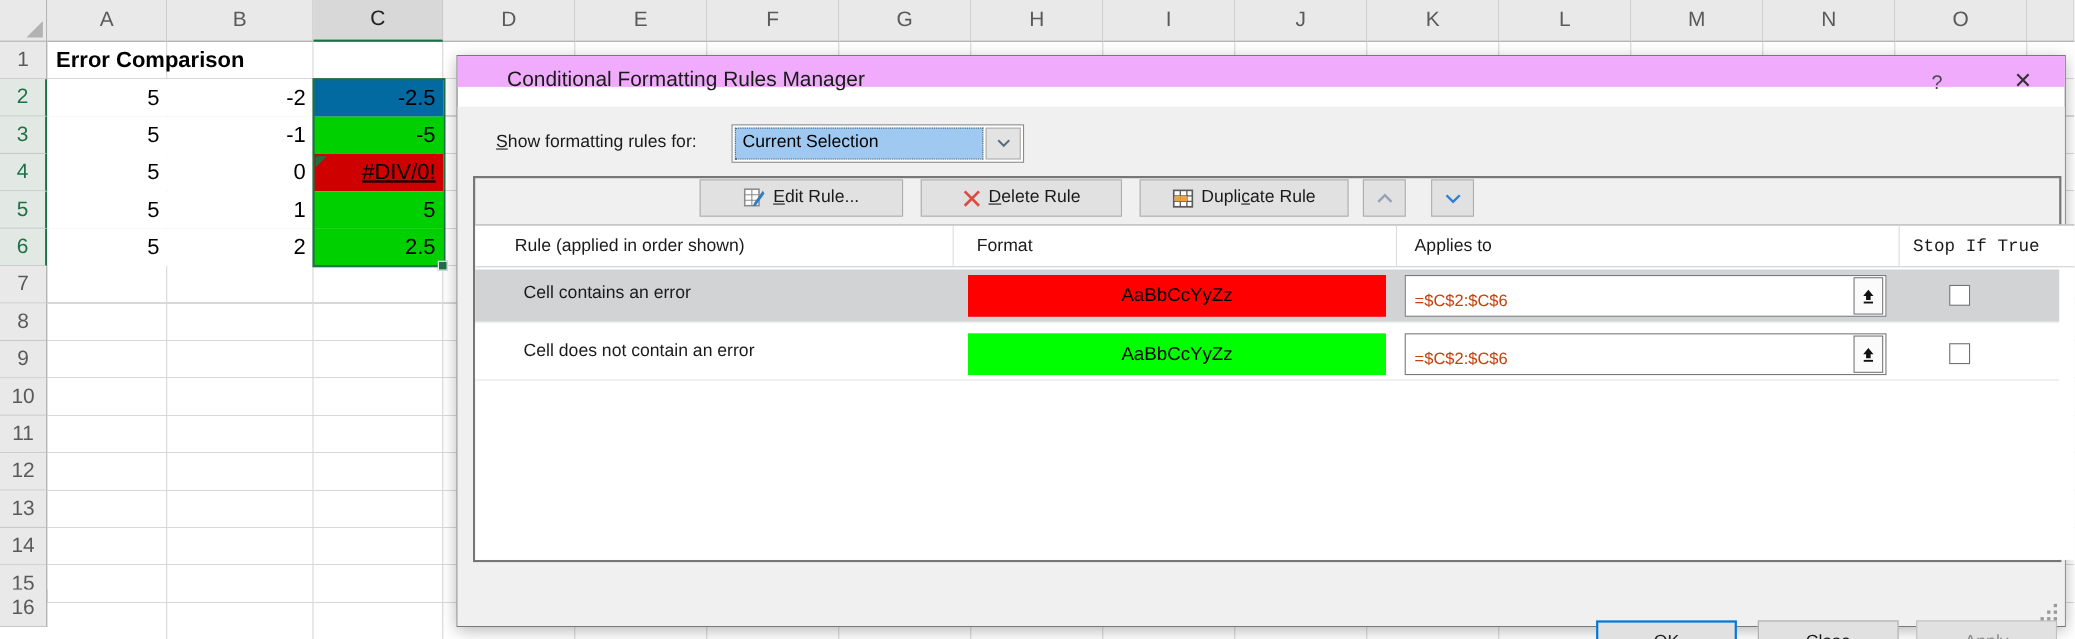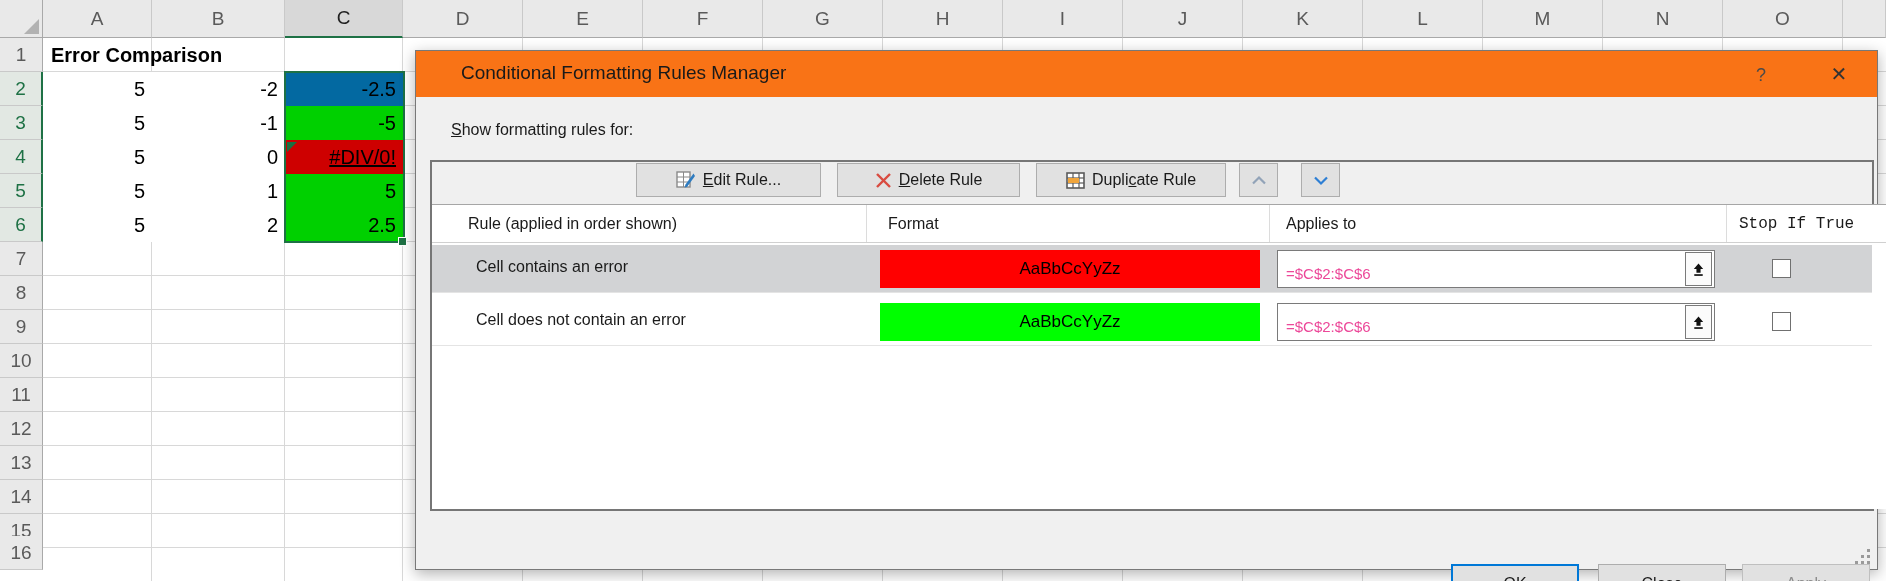--- a/index.html
+++ b/index.html
@@ -31,21 +31,21 @@
   #sel-border{position:absolute;left:284px;top:71px;width:121px;height:172px;
         border:2px solid #1E7145;pointer-events:none;}
   #fill-handle{position:absolute;left:398px;top:237px;width:9px;height:9px;background:#1E7145;
         border:1px solid #fff;}
   #err-tri{position:absolute;left:287px;top:142px;width:0;height:0;
         border-top:10px solid #1D6F42;border-right:10px solid transparent;}
 
   
   #dialog{position:absolute;left:415px;top:50px;width:1463px;height:520px;background:#fff;
         border:1px solid #787878;box-shadow:0 4px 14px rgba(0,0,0,.3);}
-  #dlg-titlebar{position:absolute;left:0;top:0;right:0;height:46px;background:#f97316;}
+  #dlg-titlebar{position:absolute;left:0;top:0;right:0;height:28px;background:#f0abfc;}
   #dlg-title{position:absolute;left:45px;top:11px;font-size:19px;color:#1A1A1A;}
   #dlg-help{position:absolute;left:1330px;top:10px;width:30px;height:28px;font-size:18px;color:#4A4A4A;
         text-align:center;line-height:28px;}
   #dlg-close{position:absolute;left:1405px;top:8px;width:36px;height:30px;font-size:20px;color:#333;
         text-align:center;line-height:30px;}
   #dlg-body{position:absolute;left:0;top:46px;right:0;bottom:0;background:#F0F0F0;}
 
   #scope-label{position:absolute;left:35px;top:24px;font-size:16px;color:#1A1A1A;}
   .accel{text-decoration:underline;}
   #scope-combo{position:absolute;left:249px;top:16px;width:266px;height:35px;background:#fff;
@@ -67,21 +67,21 @@
         border-top:1px solid #A6A6A6;}
   .list-hdr{position:absolute;top:0;height:37px;font-size:16px;color:#1A1A1A;display:flex;align-items:center;}
   .hsep{position:absolute;top:0;height:37px;width:1px;background:#DCDCDC;}
   .hdr-underline{position:absolute;left:0;right:0;top:37px;height:1px;background:#D0D0D0;}
   .rule-row{position:absolute;left:0;width:1440px;height:48px;background:#fff;border-bottom:1px solid #E4E4E4;}
   .rule-row.selected{background:#D2D3D5;}
   .rule-name{position:absolute;left:44px;top:13px;font-size:16px;color:#1A1A1A;}
   .swatch{position:absolute;left:448px;top:5px;width:380px;height:38px;display:flex;align-items:center;
         justify-content:center;font-size:17px;color:#000;}
   .applies-input{position:absolute;left:845px;top:5px;width:438px;height:38px;background:#fff;
-        border:1px solid #7A7A7A;font-size:15px;color:#ec4899;padding:9px 30px 0 8px;}
+        border:1px solid #7A7A7A;font-size:15px;color:#c2410c;padding:9px 30px 0 8px;}
   .refedit-btn{position:absolute;left:1253px;top:7px;width:27px;height:34px;background:#FBFBFB;
         border:1px solid #7A7A7A;display:flex;align-items:center;justify-content:center;}
   .stop-checkbox{position:absolute;left:1340px;top:14px;width:19px;height:19px;background:#fff;
         border:1px solid #707070;}
 
   .footer-btn{position:absolute;top:467px;width:128px;height:39px;background:#E1E1E1;
         border:1px solid #ADADAD;font-size:16px;color:#1A1A1A;display:flex;align-items:center;justify-content:center;}
   #btn-ok{left:1035px;border:2px solid #0078D7;}
   #btn-close{left:1182px;}
   #btn-apply{left:1326px;border-color:#BFBFBF;color:#8C8C8C;}
@@ -171,20 +171,28 @@
   <div id="dialog">
     <div id="dlg-titlebar">
       <div id="dlg-title">Conditional Formatting Rules Manager</div>
       <div id="dlg-help">?</div>
       <div id="dlg-close">✕</div>
     </div>
     <div id="dlg-body">
 
       <div id="scope-label"><span></span><span class="accel">S</span><span>how formatting rules for:</span></div>
 
+      <div id="scope-combo">
+        <div class="val">Current Selection</div>
+        <div class="dd">
+          <svg width="13" height="9" viewBox="0 0 13 9">
+              <polyline points="1.5,1.5 6.5,6.5 11.5,1.5" fill="none" stroke="#5A6B7C" stroke-width="1.8"></polyline>
+            </svg>
+        </div>
+      </div>
 
       <div id="panel">
 
 
         <div class="tb-btn" style="left:204px;width:185px;">
           <svg width="20" height="18" viewBox="0 0 20 18">
               <rect x="1" y="1" width="13" height="15" fill="#fff" stroke="#8A8A8A" stroke-width="1.4"></rect>
               <line x1="1" y1="6" x2="14" y2="6" stroke="#8A8A8A" stroke-width="1"></line>
               <line x1="1" y1="11" x2="14" y2="11" stroke="#8A8A8A" stroke-width="1"></line>
               <line x1="7.5" y1="1" x2="7.5" y2="16" stroke="#8A8A8A" stroke-width="1"></line>

